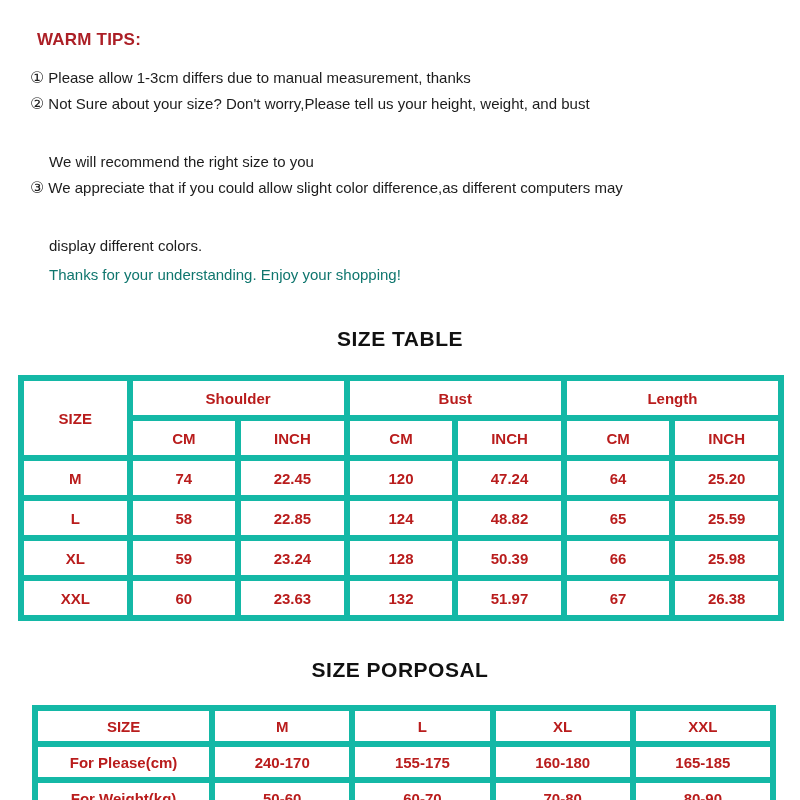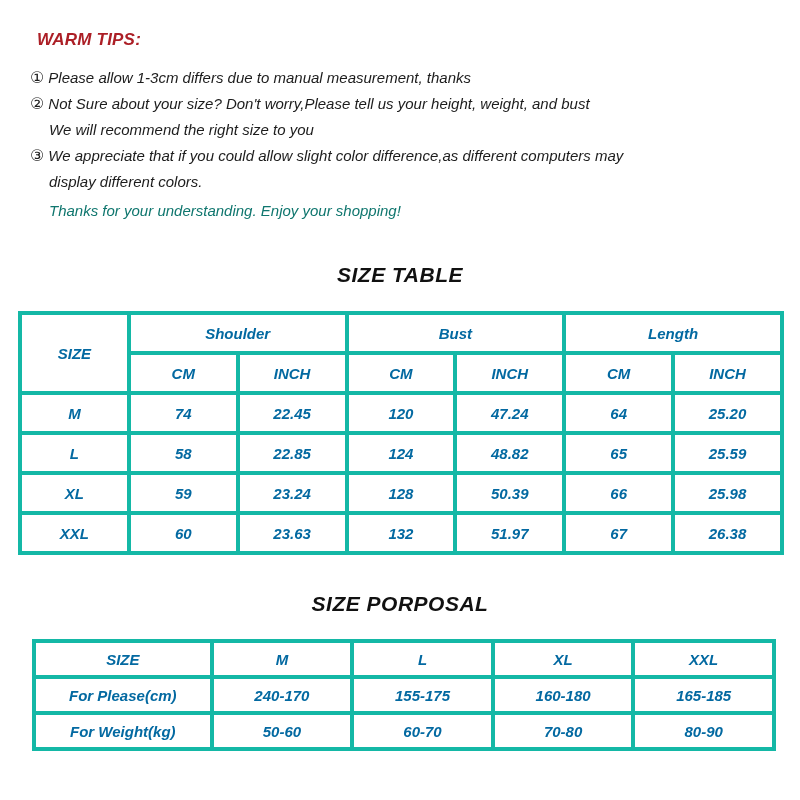--- a/index.html
+++ b/index.html
@@ -3,56 +3,56 @@
 <meta charset="utf-8">
 <style>
   * { margin: 0; padding: 0; box-sizing: border-box; }
   html, body { background: #ffffff; }
   body {
     width: 800px; height: 800px;
     font-family: "Liberation Sans", "DejaVu Sans", sans-serif;
     color: #1c1c1c;
     overflow: hidden;
   }
-  .page { width: 800px; height: 800px; padding-top: 30px; font-style: italic; }
+  .page { width: 800px; height: 800px; padding-top: 30px; }
 
   
   .tips-block { padding-left: 30px; padding-right: 20px; }
   .tips-title {
     font-size: 17px; font-weight: bold;
     margin-left: 7px; margin-bottom: 15px;
     letter-spacing: 0.2px;
   }
   .tip-line {
     font-size: 15px; line-height: 26px;
     white-space: nowrap;
   }
   .tip-bullet { font-size: 16px; margin-right: 4px; }
-  .tip-cont { padding-left: 19px; }
+  .tip-cont { padding-left: 19px; margin-top: 32px; }
   .thanks-line {
     font-size: 15px; line-height: 26px;
     padding-left: 19px; margin-top: 3px;
     font-weight: 500;
   }
 
   
   .section-title {
     text-align: center; font-size: 21px; font-weight: bold;
     letter-spacing: 0.5px; color: #111;
   }
   .title-size-table { margin-top: 39px; margin-bottom: 24px; }
   .title-size-proposal { margin-top: 37px; margin-bottom: 23px; }
 
   
   table { border-collapse: collapse; table-layout: fixed; }
   th, td {
-    border: 4px solid #14b8a6;
+    border: 6px solid #14b8a6;
     text-align: center; vertical-align: middle;
     font-weight: bold; font-size: 15px;
-    color: #0369a1;
+    color: #b91c1c;
     overflow: hidden;
   }
   .size-table { width: 766px; margin-left: 18px; }
   .size-table th, .size-table td { height: 40px; }
   .proposal-table { width: 744px; margin-left: 32px; }
   .proposal-table th, .proposal-table td { height: 36px; }
   .proposal-table .col-size { width: 24%; }
 </style>
 </head>
 <body>

